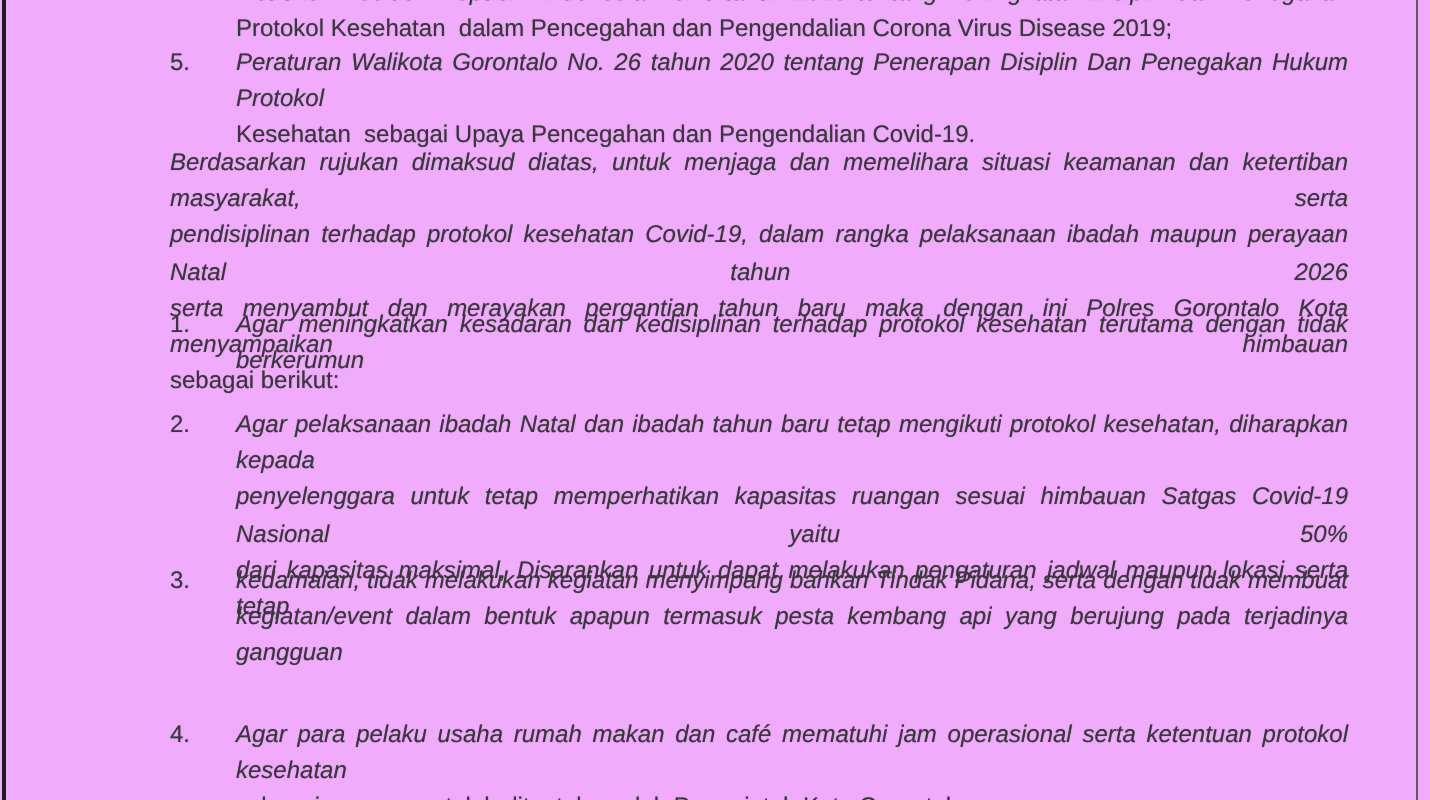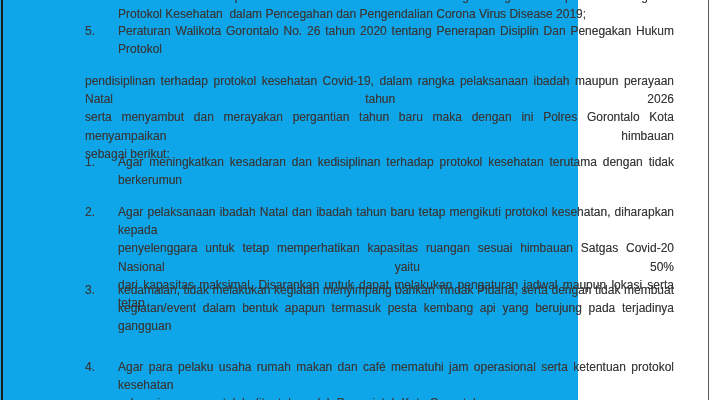--- a/index.html
+++ b/index.html
@@ -4,42 +4,42 @@
 <style>
   html, body { margin: 0; padding: 0; }
   body {
     width: 715px; height: 400px;
     font-family: "Liberation Sans", sans-serif;
     background: #ffffff;
     overflow: hidden;
   }
   .doc {
     position: relative;
-    width: 578px; height: 400px;
-    background: #0ea5e9;
+    width: 715px; height: 400px;
+    background: #f0abfc;
     color: #383838;
     font-size: 12px;
   }
   
   .edge { position: absolute; top: 0; height: 400px; }
   .edge-left  { left: 1px;  width: 2px; background: #1d1d1d; }
   .edge-right { left: 708px; width: 1px; background: #5a5a5a; }
 
   
   .row { position: absolute; left: 85px; width: 589px; }
   .num { position: absolute; left: 0; top: 0; line-height: 18.2px;
          text-shadow: 0 0 0.5px rgba(56,56,56,0.55); }
   .txt { margin-left: 33px; }
   .noindent .txt { margin-left: 0; }
   .ln {
     line-height: 18.2px;
     white-space: pre-wrap;
     text-shadow: 0 0 0.5px rgba(56,56,56,0.55);
   }
-  .just { text-align: justify; text-align-last: justify; }
+  .just { text-align: justify; text-align-last: justify; font-style: italic; }
   .end  { text-align: left; text-align-last: left; }
 
   
   .cutwrap {
     position: absolute; top: 0; left: 85px;
     width: 589px; height: 5px; overflow: hidden;
   }
   .cutwrap .cutinner { position: relative; top: -13px; }
   .cutwrap .num { top: -13px; }
 </style>
@@ -61,43 +61,45 @@
   <div class="row" style="top:5px">
     <div class="txt">
       <div class="ln end">Protokol Kesehatan  dalam Pencegahan dan Pengendalian Corona Virus Disease 2019;</div>
     </div>
   </div>
 
   <div class="row" style="top:22px">
     <span class="num">5.</span>
     <div class="txt">
       <div class="ln just">Peraturan Walikota Gorontalo No. 26 tahun 2020 tentang Penerapan Disiplin Dan Penegakan Hukum Protokol</div>
+      <div class="ln end">Kesehatan  sebagai Upaya Pencegahan dan Pengendalian Covid-19.</div>
     </div>
   </div>
 
   <div class="row noindent" style="top:72px">
     <div class="txt">
+      <div class="ln just">Berdasarkan rujukan dimaksud diatas, untuk menjaga dan memelihara situasi keamanan dan ketertiban masyarakat, serta</div>
       <div class="ln just">pendisiplinan terhadap protokol kesehatan Covid-19, dalam rangka pelaksanaan ibadah maupun perayaan Natal tahun 2026</div>
       <div class="ln just">serta menyambut dan merayakan pergantian tahun baru maka dengan ini Polres Gorontalo Kota menyampaikan himbauan</div>
       <div class="ln end">sebagai berikut:</div>
     </div>
   </div>
 
   <div class="row" style="top:153px">
     <span class="num">1.</span>
     <div class="txt">
       <div class="ln just">Agar meningkatkan kesadaran dan kedisiplinan terhadap protokol kesehatan terutama dengan tidak berkerumun</div>
     </div>
   </div>
 
   <div class="row" style="top:203px">
     <span class="num">2.</span>
     <div class="txt">
       <div class="ln just">Agar pelaksanaan ibadah Natal dan ibadah tahun baru tetap mengikuti protokol kesehatan, diharapkan kepada</div>
-      <div class="ln just">penyelenggara untuk tetap memperhatikan kapasitas ruangan sesuai himbauan Satgas Covid-20 Nasional yaitu 50%</div>
+      <div class="ln just">penyelenggara untuk tetap memperhatikan kapasitas ruangan sesuai himbauan Satgas Covid-19 Nasional yaitu 50%</div>
       <div class="ln just">dari kapasitas maksimal, Disarankan untuk dapat melakukan pengaturan jadwal maupun lokasi serta tetap</div>
     </div>
   </div>
 
   <div class="row" style="top:281px">
     <span class="num">3.</span>
     <div class="txt">
       <div class="ln just">kedamaian, tidak melakukan kegiatan menyimpang bahkan Tindak Pidana, serta dengan tidak membuat</div>
       <div class="ln just">kegiatan/event dalam bentuk apapun termasuk pesta kembang api yang berujung pada terjadinya gangguan</div>
     </div>

